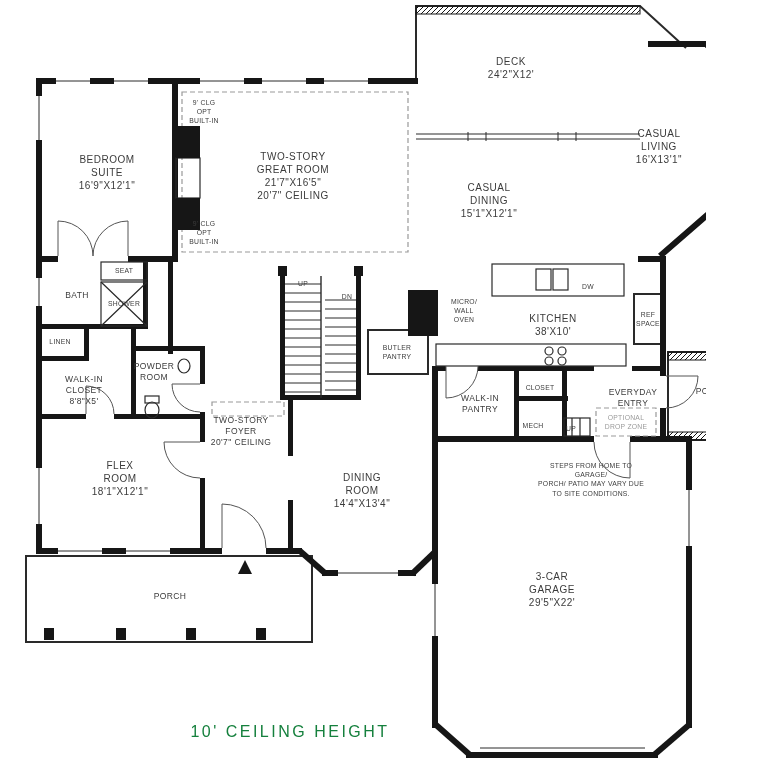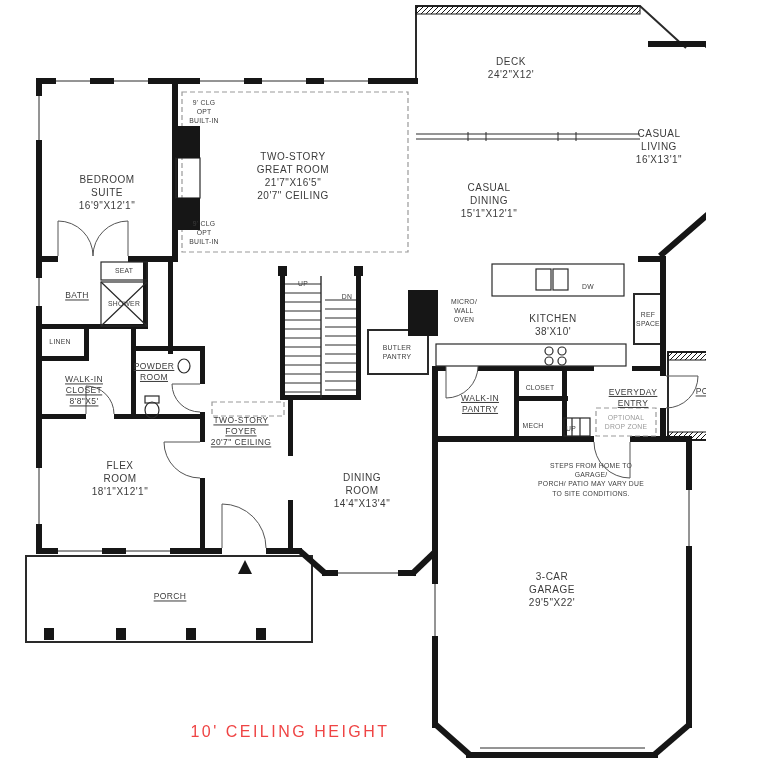--- a/index.html
+++ b/index.html
@@ -2,24 +2,24 @@
 <html><head>
 <meta charset="utf-8">
 <style>
   html,body{margin:0;padding:0;background:#fff;}
   .stage{position:relative;width:706px;height:768px;background:#fff;overflow:hidden;
          font-family:"Liberation Sans",sans-serif;}
   .stage svg{position:absolute;left:0;top:0;}
   .lbl{position:absolute;transform:translate(-50%,-50%);white-space:pre-line;text-align:center;
        color:#3b3b3b;font-family:"Liberation Sans",sans-serif;}
   .lg{font-size:10px;letter-spacing:.5px;line-height:1.3;}
-  .md{font-size:8.5px;letter-spacing:.4px;line-height:1.3;text-decoration:underline;}
+  .md{font-size:8.5px;letter-spacing:.4px;line-height:1.3;}
   .sm{font-size:6.8px;letter-spacing:.25px;line-height:1.35;}
   .muted{color:#9a9a9a;}
-  .footer{font-size:16px;letter-spacing:2.5px;color:#ef4444;}
+  .footer{font-size:16px;letter-spacing:2.5px;color:#15803d;}
 </style>
 </head>
 <body>
 
 <div class="stage">
 
 <svg width="779" height="768" viewBox="0 0 779 768" xmlns="http://www.w3.org/2000/svg">
   <defs>
     <pattern id="hatch" patternUnits="userSpaceOnUse" width="5" height="5">
       <path d="M0,5 L5,0" stroke="#161616" stroke-width="1"></path>
@@ -190,21 +190,21 @@
       <rect x="720" y="68" width="28" height="12" fill="#ffffff"></rect>
     </g>
   </g>
 </svg>
 
 <div class="lbl lg" style="left:511px;top:68px">DECK
 24'2"X12'</div>
 <div class="lbl lg" style="left:659px;top:146px">CASUAL
 LIVING
 16'X13'1"</div>
-<div class="lbl lg" style="left:107px;top:192px">BEDROOM
+<div class="lbl lg" style="left:107px;top:172px">BEDROOM
 SUITE
 16'9"X12'1"</div>
 <div class="lbl lg" style="left:293px;top:176px">TWO-STORY
 GREAT ROOM
 21'7"X16'5"
 20'7" CEILING</div>
 <div class="lbl sm" style="left:204px;top:112px">9' CLG
 OPT
 BUILT-IN</div>
 <div class="lbl sm" style="left:204px;top:233px">9' CLG

